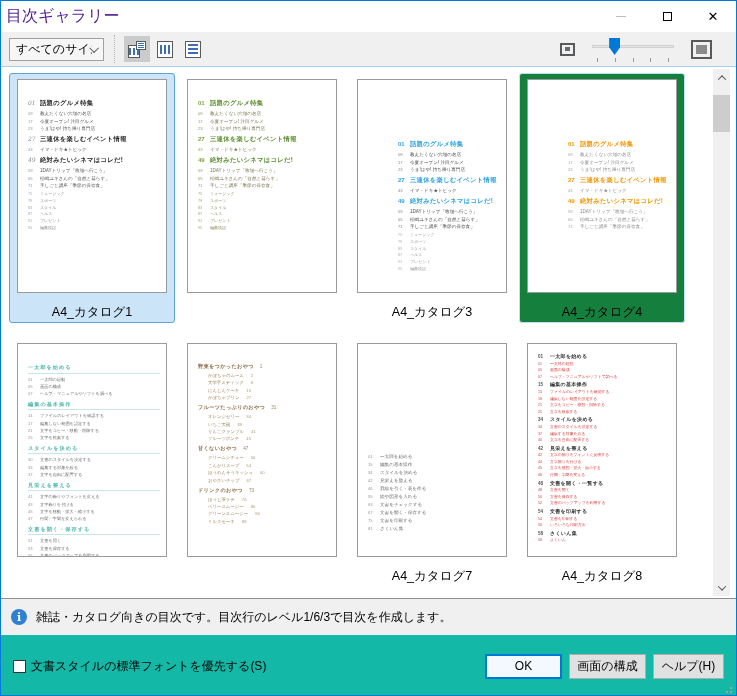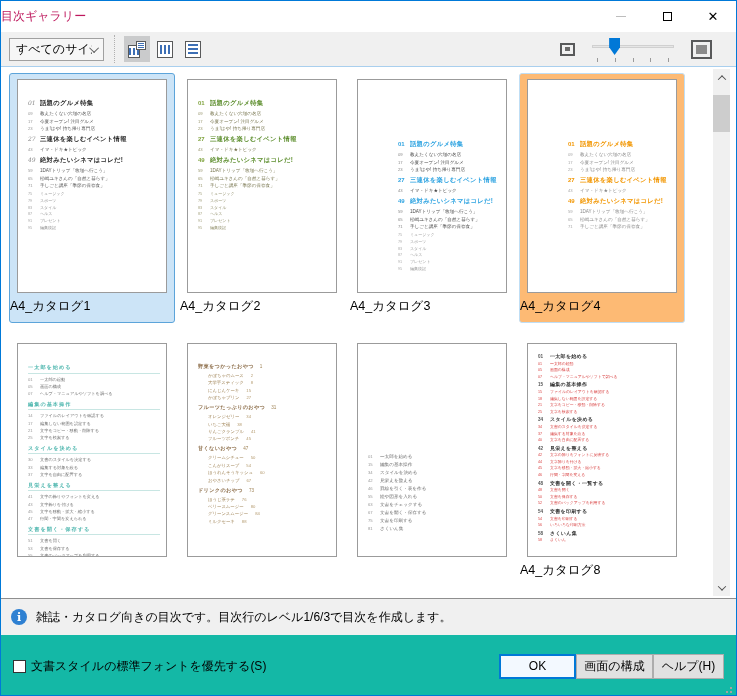--- a/index.html
+++ b/index.html
@@ -1,21 +1,21 @@
 <!DOCTYPE html>
 <html><head>
 <meta charset="utf-8">
 <style>
   html,body{margin:0;padding:0;background:#888;}
   *{box-sizing:border-box;font-family:"Liberation Sans",sans-serif;}
   .window{position:relative;width:737px;height:696px;background:#fff;border:1px solid #0079d8;overflow:hidden;}
 
   
   .titlebar{height:31px;background:#fff;display:flex;align-items:center;}
-  .titlebar .title{font-size:12px;color:#be185d;padding-left:0;flex:1;}
+  .titlebar .title{font-size:16px;color:#4c1d95;padding-left:5px;flex:1;}
   .capbtn{width:46px;height:31px;display:flex;align-items:center;justify-content:center;font-size:12px;color:#000;}
   .min-glyph{width:10px;height:1px;background:#bdbdbd;}
   .max-glyph{width:9px;height:9px;border:1px solid #000;}
   .close-glyph{font-size:13px;line-height:1;color:#000;}
 
   
   .toolbar{height:35px;background:#f0f0f0;display:flex;align-items:center;padding:0 24px 0 8px;border-bottom:1px solid #a9cfee;}
   .combo{width:95px;height:23px;background:#f6f6f6;border:1px solid #a0a0a0;display:flex;align-items:center;font-size:12px;color:#000;padding:0 4px 0 6px;}
   .combo .cv{flex:1;white-space:nowrap;overflow:hidden;}
   .chev{width:7px;height:7px;border-left:1px solid #5c5c5c;border-bottom:1px solid #5c5c5c;transform:rotate(-45deg) translateY(-2px);}
@@ -39,23 +39,23 @@
   .slider .track{position:absolute;left:0;right:0;top:9px;height:3px;background:#e6e6e6;border:1px solid #d0d0d0;}
   .slider .thumb{position:absolute;top:2px;width:11px;height:17px;background:#0078d7;clip-path:polygon(0 0,100% 0,100% 55%,50% 100%,0 55%);}
   .slider .ticks{position:absolute;left:5px;right:5px;bottom:0;display:flex;justify-content:space-between;}
   .slider .tick{width:1px;height:4px;background:#9a9a9a;}
 
   
   .gallery{position:relative;height:531px;background:#fff;}
   .grid{position:absolute;left:8px;top:6px;display:grid;grid-template-columns:repeat(4,166px);grid-auto-rows:250px;column-gap:4px;row-gap:14px;}
   .cell{border:1px solid transparent;border-radius:3px;padding-top:5px;}
   .cell.selected{background:#cce4f7;border-color:#5ca4da;}
-  .cell.hover{background:#fdba74;border-color:#bfdef5;}
+  .cell.hover{background:#15803d;border-color:#bfdef5;}
   .page{position:relative;width:150px;height:214px;margin:0 auto;background:#fff;border:1px solid #9b9b9b;overflow:hidden;}
-  .thlabel{height:22px;line-height:22px;text-align:left;font-size:12.5px;color:#000;margin-top:2px;}
+  .thlabel{height:22px;line-height:22px;text-align:center;font-size:12.5px;color:#000;margin-top:8px;}
 
   
   .inner{position:absolute;left:0;right:0;}
   .align-top .inner{top:0;padding:15px 6px 0 10px;}
   .align-center .inner{top:56px;padding:0 4px 0 40px;}
   .align-bottom .inner{bottom:12px;padding:0 6px 0 10px;}
   .v-plain .inner{bottom:22px;}
   .h-row{display:flex;align-items:baseline;margin:4px 0 3px;}
   .h-row .n{width:12px;flex:none;font-size:6px;font-weight:bold;}
   .h-row .t{font-size:6.3px;font-weight:bold;letter-spacing:.3px;white-space:nowrap;}
@@ -104,21 +104,21 @@
   .sb-thumb{position:absolute;top:9px;left:0;width:17px;height:37px;background:#cdcdcd;}
 
   
   .infobar{height:37px;background:#f0f0f0;border-top:1px solid #8f8f8f;display:flex;align-items:center;padding:0 10px;}
   .info-icon{width:16px;height:16px;border-radius:50%;background:#2e80d2;color:#fff;font-size:11px;font-weight:bold;font-family:"DejaVu Serif",serif;display:flex;align-items:center;justify-content:center;flex:none;}
   .infobar .msg{font-size:12px;color:#000;margin-left:9px;}
   .footer{height:62px;background:#14b8a6;display:flex;align-items:center;padding:0 12px;position:relative;}
   .chkgrp{display:flex;align-items:center;flex:1;}
   .checkbox{width:13px;height:13px;background:#fff;border:1px solid #333;flex:none;}
   .chkgrp label{font-size:12px;color:#000;margin-left:5px;}
-  .btn{height:25px;font-size:12px;display:flex;align-items:center;justify-content:center;background:#e1e1e1;border:1px solid #adadad;color:#000;}
+  .btn{height:25px;font-size:12px;display:flex;align-items:center;justify-content:center;margin-left:7px;background:#e1e1e1;border:1px solid #adadad;color:#000;}
   .btn.default{background:#f3f9ff;border:2px solid #0078d7;}
   .btn-ok{width:77px;}
   .btn-cancel{width:77px;}
   .btn-help{width:71px;}
   .grip{position:absolute;right:4px;bottom:4px;width:2px;height:2px;background:#a3a3a3;box-shadow:0 -4px 0 #a3a3a3,-4px 0 0 #a3a3a3,0 0 0 #a3a3a3;}
 </style>
 </head>
 <body>
 
 <div class="window">
@@ -326,21 +326,20 @@
               <div class="m-row">
                 <div class="n">91</div>
                 <div class="t">プレゼント</div>
               </div>
               <div class="m-row">
                 <div class="n">95</div>
                 <div class="t">編集後記</div>
               </div>
             </div>
           </div>
-          <div class="thlabel">A4_カタログ2</div>
         </div>
         <div class="cell ">
           <div class="page v-magazine magazine align-center" style="--h: #2da3e1; --hn: #2da3e1; --e: #4a4a4a; --en: #8a8a8a; --m: #9a9a9a; --mn: #b0b0b0;">
             <div class="inner">
               <div class="h-row">
                 <div class="n">01</div>
                 <div class="t">話題のグルメ特集</div>
               </div>
               <div class="e-row">
                 <div class="n">09</div>
@@ -666,20 +665,21 @@
               <div class="e-row">
                 <div class="n">75</div>
                 <div class="t">文書を印刷する</div>
               </div>
               <div class="e-row">
                 <div class="n">81</div>
                 <div class="t">さくいん集</div>
               </div>
             </div>
           </div>
+          <div class="thlabel">A4_カタログ7</div>
         </div>
         <div class="cell ">
           <div class="page v-redsub redsub align-bottom" style="--h: #333333; --hn: #555555; --e: #d84040; --en: #d84040;">
             <div class="inner">
               <div class="h-row">
                 <div class="n">01</div>
                 <div class="t">一太郎を始める</div>
               </div>
               <div class="e-row">
                 <div class="n">01</div>

